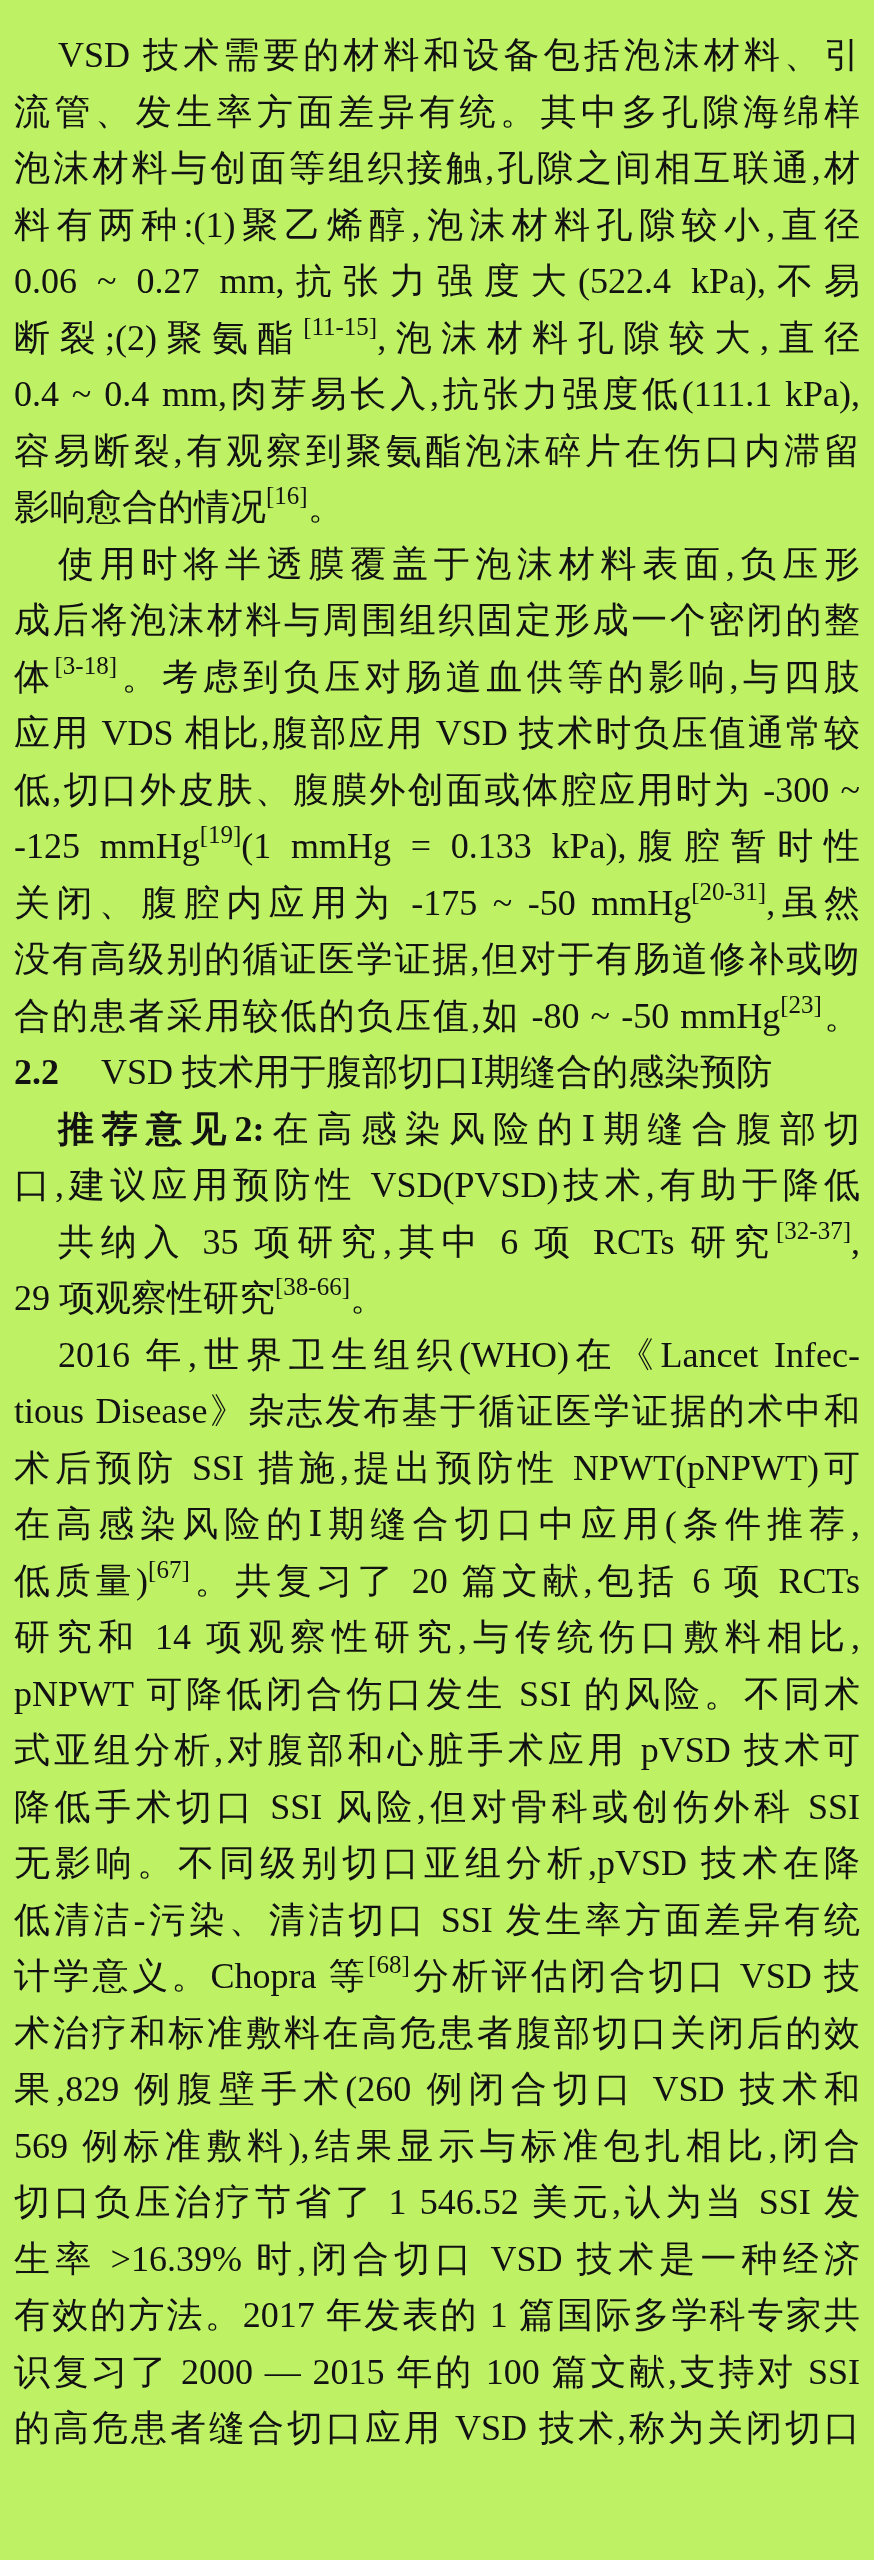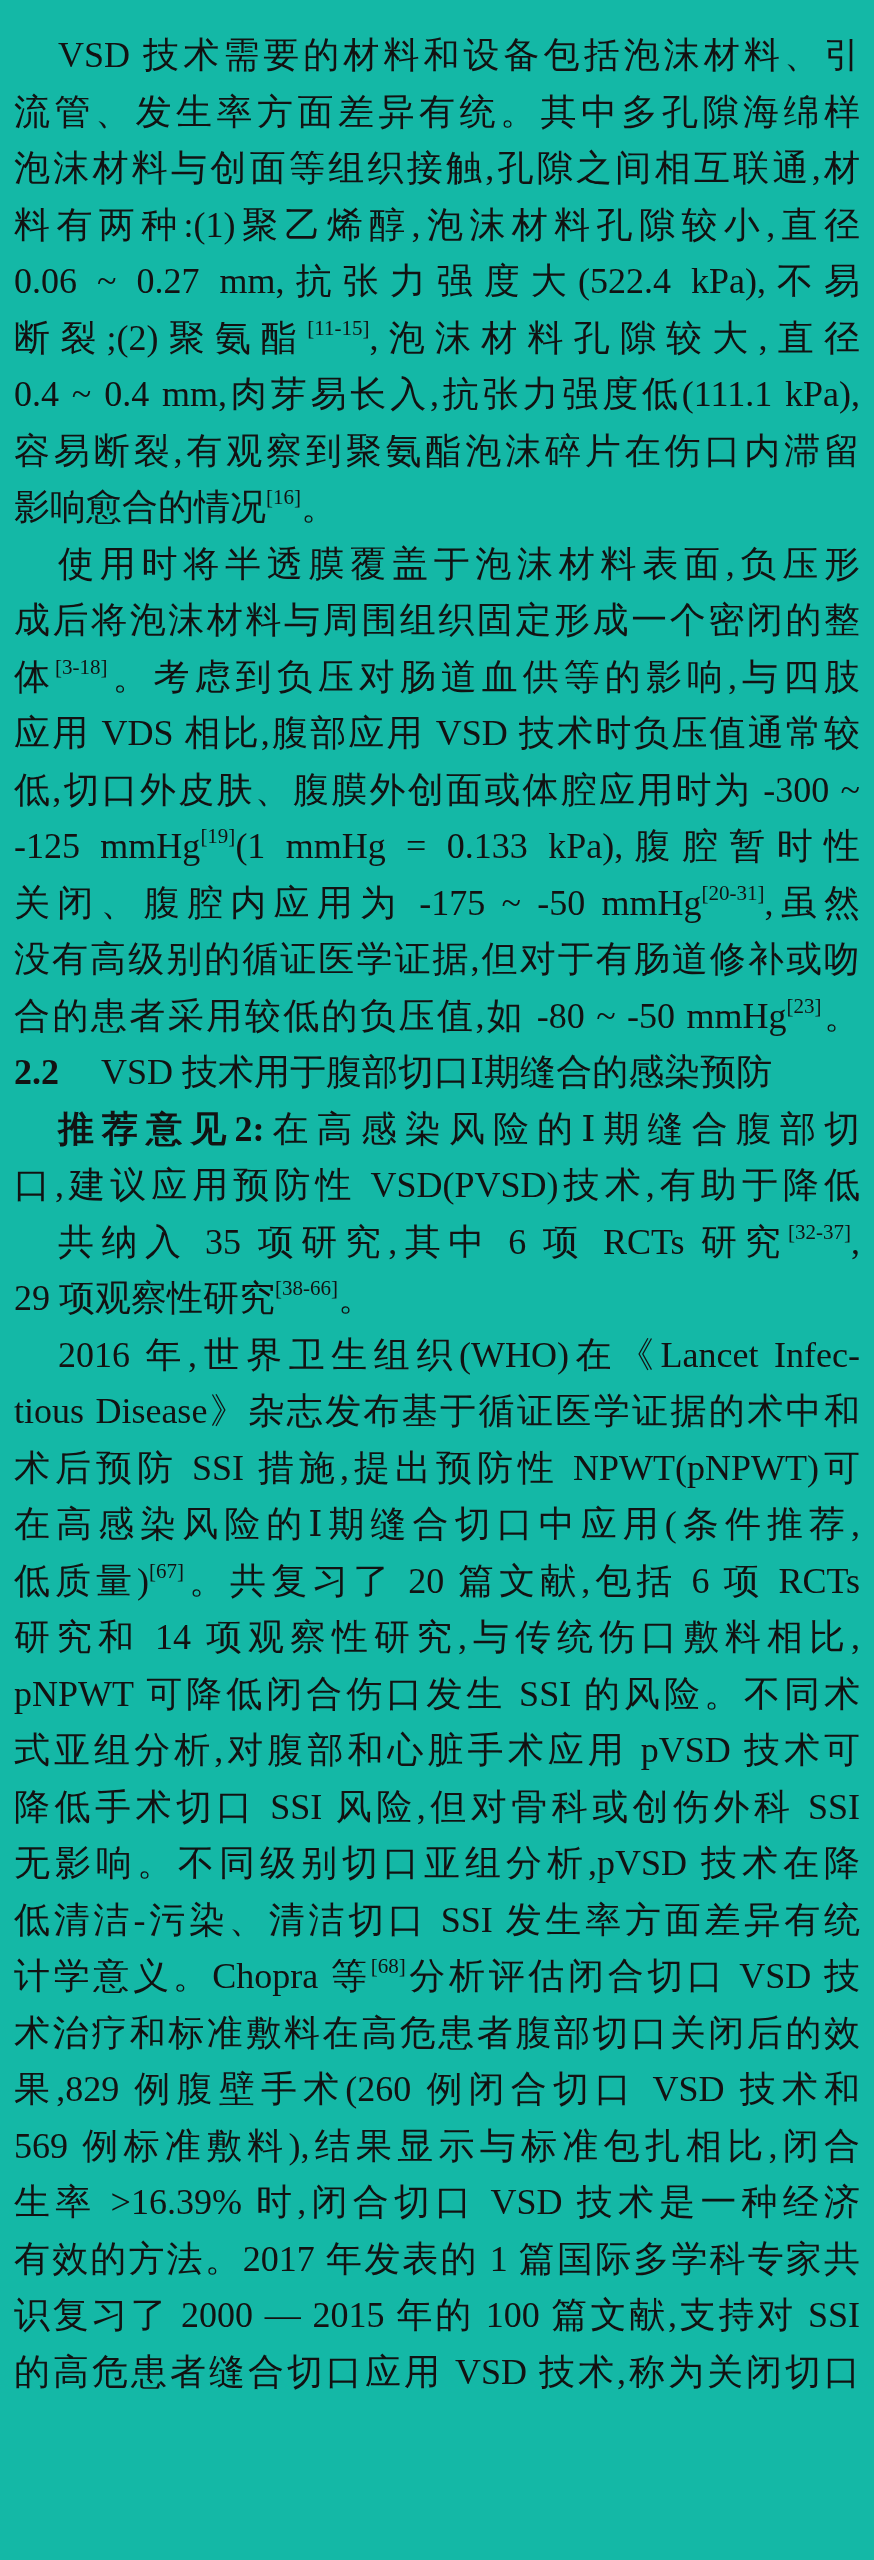--- a/index.html
+++ b/index.html
@@ -1,20 +1,20 @@
 <!DOCTYPE html>
 <html><head>
 <meta charset="utf-8">
 <style>
   html, body { margin: 0; padding: 0; }
   .page {
     position: relative;
     width: 874px;
     height: 2560px;
-    background: #14b8a6;
+    background: #bef264;
     overflow: hidden;
     font-family: "Liberation Serif", "DejaVu Serif", serif;
     color: #121212;
   }
   .column {
     padding: 27px 14px 0 14px;
   }
   .line {
     font-size: 36px;
     line-height: 56.5px;
@@ -23,21 +23,21 @@
     text-align-last: justify;
     white-space: nowrap;
     letter-spacing: 0;
   }
   .line.indent { text-indent: 44px; }
   .line.end { text-align-last: left; }
   .line.heading { text-align-last: left; }
   .lead { font-weight: 700; }
   .heading .lead { margin-right: 42px; }
   sup.cite {
-    font-size: 21px;
+    font-size: 25px;
     letter-spacing: 0;
     vertical-align: 15px;
     line-height: 0;
     margin-top: 24px;
   }
 </style>
 </head>
 <body>
 
 <div class="page">
@@ -74,19 +74,20 @@
     <div class="line"><span>研究和 14 项观察性研究,与传统伤口敷料相比,</span></div>
     <div class="line"><span>pNPWT 可降低闭合伤口发生 SSI 的风险。不同术</span></div>
     <div class="line"><span>式亚组分析,对腹部和心脏手术应用 pVSD 技术可</span></div>
     <div class="line"><span>降低手术切口 SSI 风险,但对骨科或创伤外科 SSI</span></div>
     <div class="line"><span>无影响。不同级别切口亚组分析,pVSD 技术在降</span></div>
     <div class="line"><span>低清洁-污染、清洁切口 SSI 发生率方面差异有统</span></div>
     <div class="line"><span>计学意义。Chopra 等</span><sup class="cite">[68]</sup><span>分析评估闭合切口 VSD 技</span></div>
     <div class="line"><span>术治疗和标准敷料在高危患者腹部切口关闭后的效</span></div>
     <div class="line"><span>果,829 例腹壁手术(260 例闭合切口 VSD 技术和</span></div>
     <div class="line"><span>569 例标准敷料),结果显示与标准包扎相比,闭合</span></div>
+    <div class="line"><span>切口负压治疗节省了 1 546.52 美元,认为当 SSI 发</span></div>
     <div class="line"><span>生率 &gt;16.39% 时,闭合切口 VSD 技术是一种经济</span></div>
     <div class="line"><span>有效的方法。2017 年发表的 1 篇国际多学科专家共</span></div>
     <div class="line"><span>识复习了 2000 — 2015 年的 100 篇文献,支持对 SSI</span></div>
     <div class="line"><span>的高危患者缝合切口应用 VSD 技术,称为关闭切口</span></div>
 
   </div>
 </div>
 
 </body></html>

